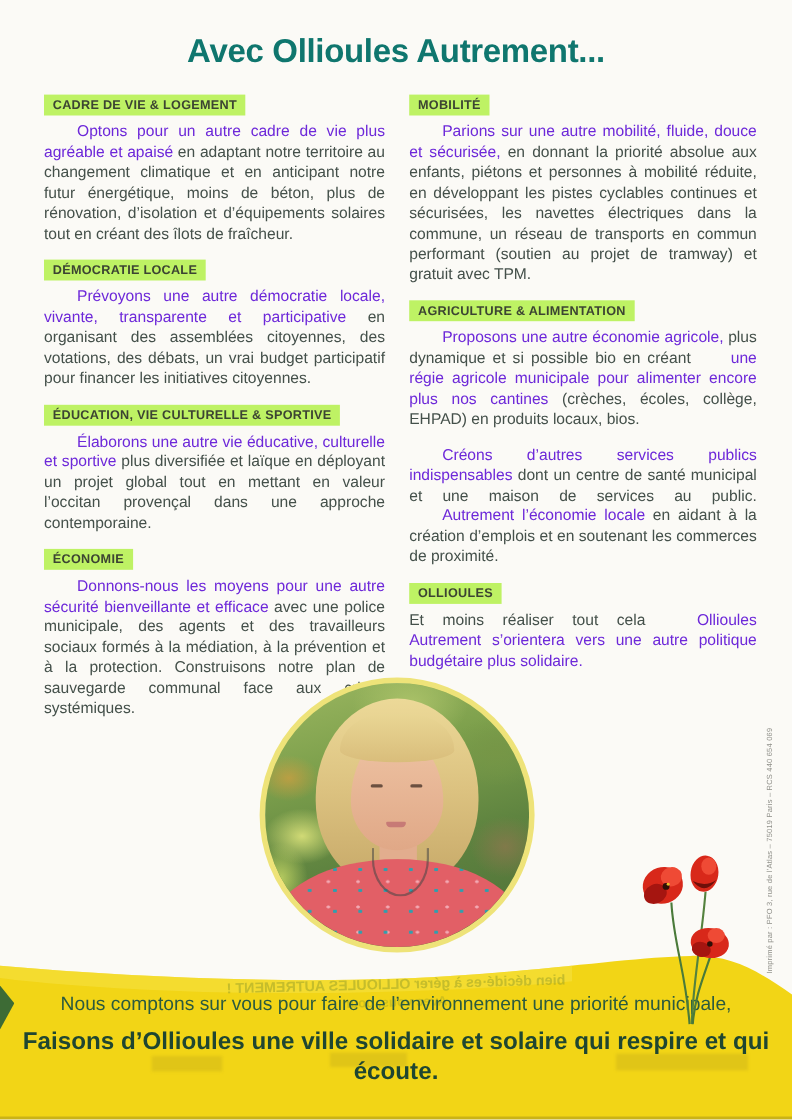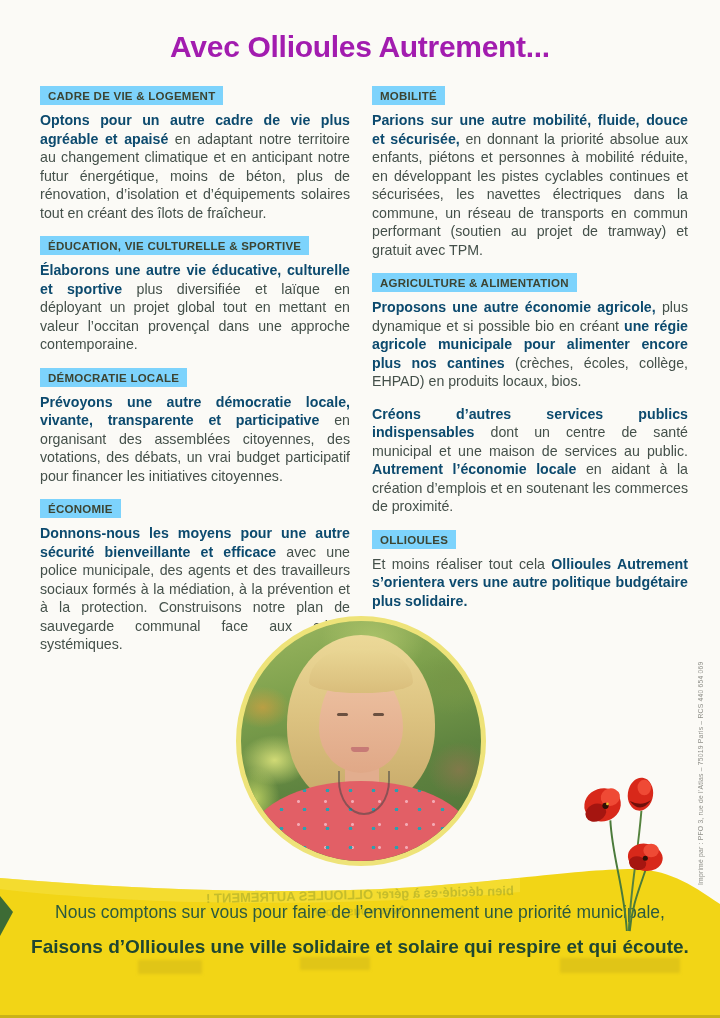--- a/index.html
+++ b/index.html
@@ -4,37 +4,37 @@
 <style>
   html,body{margin:0;padding:0;background:#e8e8e6;}
   .page{
     position:relative;width:720px;height:1018px;margin:0 auto;
     background:#fbfaf6;overflow:hidden;
     font-family:"Liberation Sans","DejaVu Sans",sans-serif;
     -webkit-font-smoothing:antialiased;
   }
   .title{
     position:absolute;top:30px;left:0;width:100%;margin:0;
-    text-align:center;font-size:30px;font-weight:bold;color:#a21caf;
+    text-align:center;font-size:30px;font-weight:bold;color:#0f766e;
     letter-spacing:-0.3px;
   }
   .col{position:absolute;top:86px;}
   .col-left{left:40px;width:310px;}
   .col-right{left:372px;width:316px;}
   section{margin:0 0 14px 0;}
   .sec-h{
-    display:inline-block;background:#7dd3fc;color:#3c4432;
+    display:inline-block;background:#bef264;color:#3c4432;
     font-size:11.5px;font-weight:bold;letter-spacing:.25px;
     padding:4px 8px 3px 8px;margin:0 0 6px 0;
   }
   .sec-p{
     margin:0;font-size:14.2px;line-height:18.5px;color:#44504a;
     text-align:justify;
   }
-  .sec-p b{font-weight:bold;color:#0c4a6e;}
+  .sec-p b{font-weight:normal;color:#6d28d9;margin-left:30px;}
 
   
   .photo{
     position:absolute;left:236px;top:616px;width:240px;height:240px;
     border-radius:50%;border:5px solid #eee379;overflow:hidden;
     background:linear-gradient(165deg,#9cb761 0%,#7da04c 30%,#5f8440 60%,#4e6f37 100%);
   }
   .photo .foliage{
     position:absolute;inset:0;
     background:
@@ -90,21 +90,21 @@
     color:rgba(150,158,40,.5);pointer-events:none;
   }
   .bleed-1{top:887px;font-size:13px;}
   .bleed-2{top:904px;font-size:12px;color:rgba(150,158,40,.38);}
   .bleed-block{position:absolute;background:rgba(198,172,24,.4);filter:blur(1.5px);}
   .bb1{left:138px;top:960px;width:64px;height:14px;}
   .bb2{left:560px;top:958px;width:120px;height:15px;}
   .bb3{left:300px;top:957px;width:70px;height:13px;}
   .band-text{position:absolute;top:899px;left:0;width:100%;text-align:center;}
   .band-line{font-size:17.5px;line-height:27px;color:#2b5a3f;margin:0;}
-  .band-line.strong{font-weight:bold;font-size:19px;color:#1f4631;margin-top:7px;}
+  .band-line.strong{font-weight:bold;font-size:22px;color:#1f4631;margin-top:7px;}
 
   .green-wedge{
     position:absolute;left:0;top:896px;width:13px;height:40px;background:#3d6b35;
     clip-path:polygon(0 0,100% 40%,0 100%);
   }
   .printer-credit{
     position:absolute;left:697px;top:640px;height:245px;
     writing-mode:vertical-rl;transform:rotate(180deg);
     font-size:6.8px;color:#90908a;letter-spacing:.2px;white-space:nowrap;
   }
@@ -116,26 +116,26 @@
 <div class="page">
 
   <h1 class="title">Avec Ollioules Autrement...</h1>
 
   <div class="col col-left">
     <section>
       <span class="sec-h">CADRE DE VIE &amp; LOGEMENT</span>
       <p class="sec-p"><b>Optons pour un autre cadre de vie plus agréable et apaisé</b><span> en adaptant notre territoire au changement climatique et en anticipant notre futur énergétique, moins de béton, plus de rénovation, d’isolation et d’équipements solaires tout en créant des îlots de fraîcheur.</span></p>
     </section>
     <section>
+      <span class="sec-h">DÉMOCRATIE LOCALE</span>
+      <p class="sec-p"><b>Prévoyons une autre démocratie locale, vivante, transparente et participative</b><span> en organisant des assemblées citoyennes, des votations, des débats, un vrai budget participatif pour financer les initiatives citoyennes.</span></p>
+    </section>
+    <section>
       <span class="sec-h">ÉDUCATION, VIE CULTURELLE &amp; SPORTIVE</span>
       <p class="sec-p"><b>Élaborons une autre vie éducative, culturelle et sportive</b><span> plus diversifiée et laïque en déployant un projet global tout en mettant en valeur l’occitan provençal dans une approche contemporaine.</span></p>
-    </section>
-    <section>
-      <span class="sec-h">DÉMOCRATIE LOCALE</span>
-      <p class="sec-p"><b>Prévoyons une autre démocratie locale, vivante, transparente et participative</b><span> en organisant des assemblées citoyennes, des votations, des débats, un vrai budget participatif pour financer les initiatives citoyennes.</span></p>
     </section>
     <section>
       <span class="sec-h">ÉCONOMIE</span>
       <p class="sec-p"><b>Donnons-nous les moyens pour une autre sécurité bienveillante et efficace</b><span> avec une police municipale, des agents et des travailleurs sociaux formés à la médiation, à la prévention et à la protection. Construisons notre plan de sauvegarde communal face aux crises systémiques.</span></p>
     </section>
   </div>
 
   <div class="col col-right">
     <section>
       <span class="sec-h">MOBILITÉ</span>

